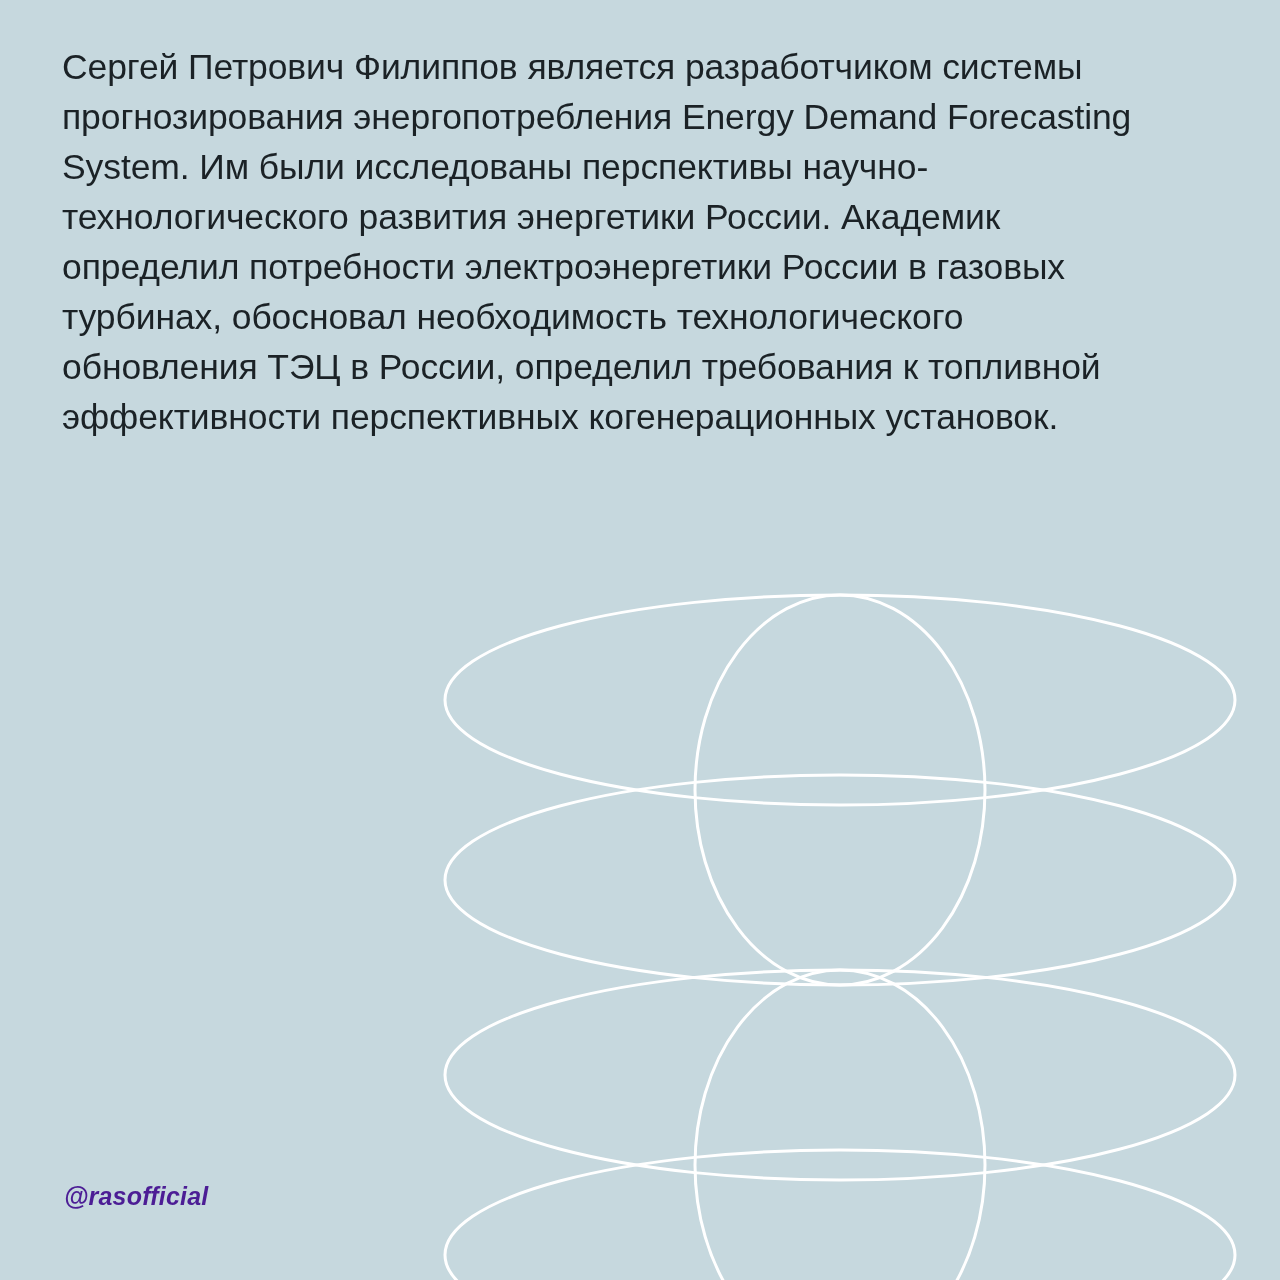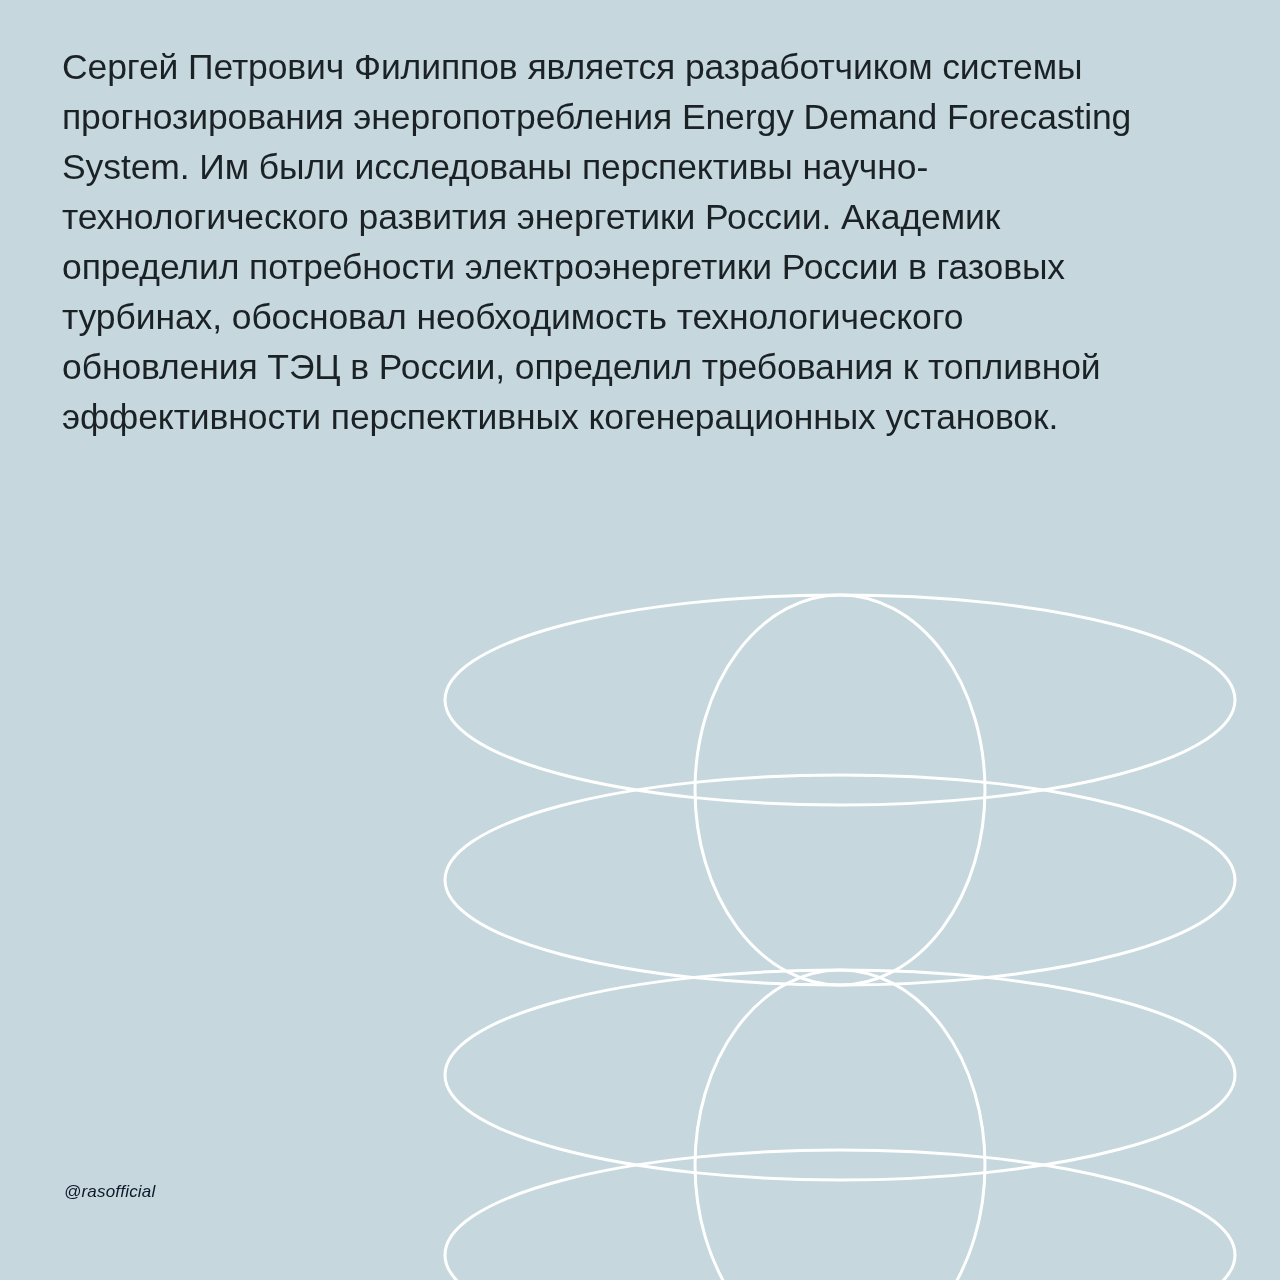--- a/index.html
+++ b/index.html
@@ -37,24 +37,25 @@
     line-height: 50px;
     color: #1b2226;
     letter-spacing: -0.1px;
     white-space: pre-line;
     font-weight: 400;
   }
   .handle {
     position: absolute;
     left: 64px;
     top: 1182px;
-    font-size: 17px;
+    font-size: 25px;
     font-style: italic;
-    color: #0f172a;
+    color: #4c1d95;
     letter-spacing: 0.2px;
+    font-weight: bold;
   }
 </style>
 </head>
 <body>
 
 <div class="canvas">
 
   <svg class="decor" viewBox="0 0 1280 1280" xmlns="http://www.w3.org/2000/svg">
     <g fill="none" stroke="#ffffff" stroke-width="3">
       <ellipse cx="840" cy="700" rx="395" ry="105"></ellipse>

